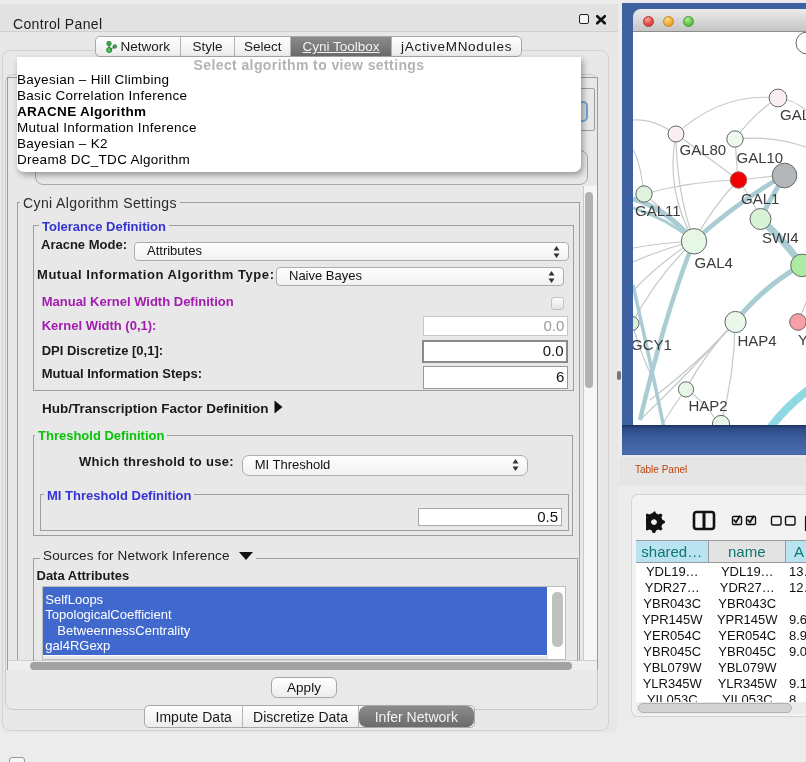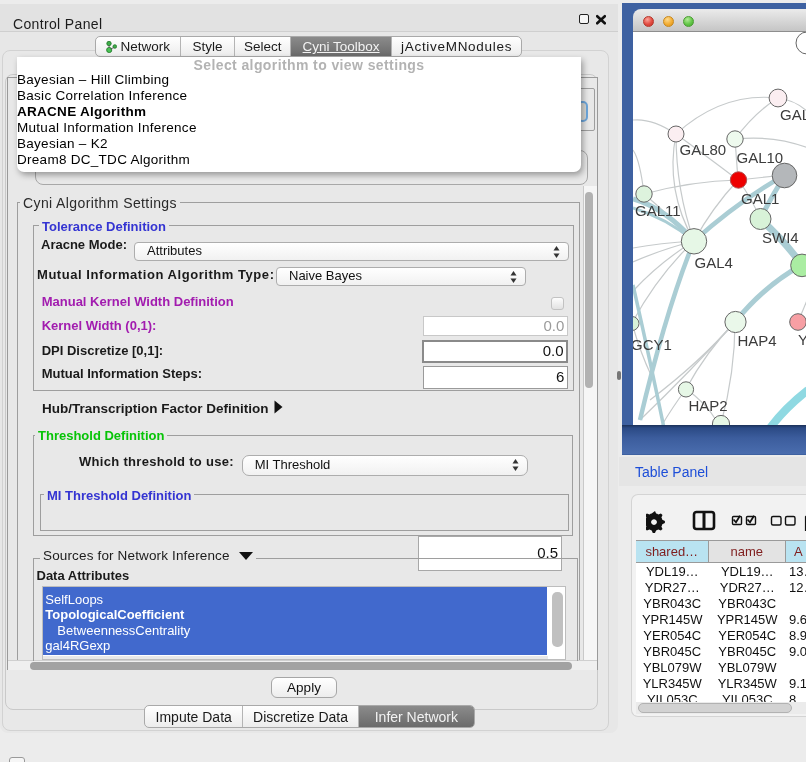--- a/index.html
+++ b/index.html
@@ -54,24 +54,24 @@
 #netblue { left:622px; top:3px; width:184px; height:452px; background:#3e61a1; }
 #nettitle { left:633px; top:9px; width:173px; height:23px;
   background:linear-gradient(#ebebeb,#c5c5c5); border-bottom:1px solid #8e8e8e;
   border-radius:8px 0 0 0; }
 .light { position:absolute; top:7px; width:11px; height:11px; border-radius:50%; }
 #netcanvas { left:633px; top:32px; width:173px; height:394px; background:#fff; }
 #netbotband { left:622px; top:425px; width:184px; height:29px;
   background:linear-gradient(#1b3159 0px,#2b4a85 3px,#3c5d9d 45%,#4a6dae 100%); }
 
 #tpbar { left:619px; top:457px; width:187px; height:29px; background:#e5e5e5; }
-#tpbar .t { position:absolute; left:16px; top:7px; font-size:14px; color:#1d4ed8; }
+#tpbar .t { position:absolute; left:16px; top:7px; font-size:10px; color:#c2410c; }
 #tcard { left:631px; top:494px; width:180px; height:223px; background:#f2f2f2;
   border:1px solid #d4d4d4; border-radius:7px 0 0 7px; border-right:none; }
-#tcard .hdr { font-size:13px; color:#7f1d1d; }
+#tcard .hdr { font-size:15px; color:#0f766e; }
 #tcard .row { position:absolute; left:0; width:100%; height:16px; }
 #tcard .row span { position:absolute; top:0; line-height:16px; }
 #tcard .c1 { left:0; width:72.5px; text-align:center; }
 #tcard .c2 { left:72.5px; width:77.5px; text-align:center; }
 #tcard .c3 { left:153px; }
 </style>
 </head>
 <body>
 <div id="page">
 
@@ -98,21 +98,21 @@
         </svg>Network</div>
     <div class="tb" style="width:55px;">Style</div>
     <div class="tb" style="width:56px;">Select</div>
     <div class="tb sel" style="width:101.5px;text-decoration:underline;">Cyni Toolbox</div>
     <div class="tb" style="width:129.5px;letter-spacing:0.7px;">jActiveMNodules</div>
   </div>
 
   <div id="bottabs" class="seg">
     <div class="tb" style="width:99px;">Impute Data</div>
     <div class="tb" style="width:116px;">Discretize Data</div>
-    <div class="tb sel" style="width:116px;">Infer Network</div>
+    <div class="tb sel" style="width:116px;border-radius:7px;">Infer Network</div>
   </div>
 
   <div id="form" class="abs" style="left:0;top:0;width:806px;height:762px;">
 
     <div class="gbox" style="left:30px;top:88px;width:565px;height:43px;border-radius:2px;"></div>
     <div class="abs" style="left:577px;top:101px;width:11px;height:21px;border:2.5px solid #6ea7dc;border-radius:5px;background:#d8d8d4;"></div>
     <div class="abs" style="left:35px;top:150px;width:553px;height:35px;border:1px solid #a8a8a8;border-radius:8px;"></div>
 
     <div class="abs" style="left:583px;top:186px;width:14px;height:475px;background:#f6f6f6;border-left:1px solid #c9c9c9;"></div>
     <div class="abs" style="left:585px;top:192px;width:8px;height:196px;background:#b2b2b2;border-radius:4px;"></div>
@@ -128,21 +128,21 @@
     <div class="blab" style="left:41px;top:237px;">Aracne Mode:</div>
     <div class="combo" style="left:134px;top:242px;width:435px;height:19px;">
         <span class="cv">Attributes</span>
       <svg class="spin" viewBox="0 0 7 12">
           <path d="M3.5 0 L6.5 4.5 H0.5 Z" fill="#333"></path>
           <path d="M3.5 12 L6.5 7.5 H0.5 Z" fill="#333"></path>
         </svg>
       </div>
 
     <div class="blab" style="left:37px;top:266.5px;letter-spacing:0.55px;">Mutual Information Algorithm Type:</div>
-    <div class="combo" style="left:276px;top:267px;width:250px;height:19px;">
+    <div class="combo" style="left:276px;top:267px;width:288px;height:19px;">
         <span class="cv">Naive Bayes</span>
       <svg class="spin" viewBox="0 0 7 12">
           <path d="M3.5 0 L6.5 4.5 H0.5 Z" fill="#333"></path>
           <path d="M3.5 12 L6.5 7.5 H0.5 Z" fill="#333"></path>
         </svg>
       </div>
 
     <div class="glab" style="left:41.7px;top:294.2px;">Manual Kernel Width Definition</div>
     <div class="abs" style="left:550.5px;top:296.5px;width:13.5px;height:13.5px;border:1px solid #c2c2c2;border-radius:3px;background:linear-gradient(#fdfdfd,#e2e2e2);"></div>
 
@@ -174,35 +174,35 @@
         <span class="cv">MI Threshold</span>
       <svg class="spin" viewBox="0 0 7 12">
           <path d="M3.5 0 L6.5 4.5 H0.5 Z" fill="#333"></path>
           <path d="M3.5 12 L6.5 7.5 H0.5 Z" fill="#333"></path>
         </svg>
       </div>
 
     <div class="gbox" style="left:40px;top:494px;width:528.7px;height:36.5px;"></div>
     <div class="glabel blab" style="left:44px;top:487.5px;color:#3434d2;">MI Threshold Definition</div>
 
-    <div class="tfield" style="left:418px;top:507.9px;width:143.5px;height:35px;border:1px solid #a8a8a8;margin-top:28px;">
+    <div class="tfield" style="left:418px;top:507.9px;width:143.5px;height:18px;border:1px solid #a8a8a8;">
         <span class="v">0.5</span>
       </div>
 
     <div class="gbox" style="left:33px;top:557.5px;width:545px;height:103px;border-bottom:none;"></div>
     <div class="glabel" style="left:40px;top:548px;font-size:13.5px;color:#1c1c1c;letter-spacing:0.15px;">Sources for Network Inference
       <svg width="14" height="8" viewBox="0 0 14 8" style="margin-left:5px;">
           <path d="M0 0 H14 L7 8 Z" fill="#111"></path>
         </svg></div>
     <div class="blab" style="left:36.5px;top:568px;">Data Attributes</div>
 
     <div class="abs" style="left:41.5px;top:585.5px;width:524.5px;height:74px;background:#fff;border:1px solid #bdbdbd;overflow:hidden;">
       <div class="abs" style="left:0.3px;top:0.8px;width:504.7px;height:68px;background:#4169cd;"></div>
       <div class="abs" style="left:2.8px;top:5px;font-size:13px;color:#fff;">SelfLoops</div>
-      <div class="abs" style="left:2.8px;top:20.5px;font-size:13px;color:#fff;font-weight:bold;">TopologicalCoefficient</div>
+      <div class="abs" style="left:2.8px;top:20.5px;font-size:13px;color:#fff;">TopologicalCoefficient</div>
       <div class="abs" style="left:2.8px;top:36px;font-size:13px;color:#fff;margin-left:12px;">BetweennessCentrality</div>
       <div class="abs" style="left:2.8px;top:51.5px;font-size:13px;color:#fff;">gal4RGexp</div>
       <div class="abs" style="left:509px;top:5.5px;width:11.5px;height:55px;background:#c0c0c0;border-radius:5px;"></div>
       <div class="abs" style="left:0;top:69px;width:505px;height:5px;background:#e8e8e8;"></div>
     </div>
 
     <div class="abs" style="left:271px;top:677px;width:66px;height:21px;background:linear-gradient(#ffffff,#ededed);border:1px solid #a6a6a6;border-radius:6px;text-align:center;font-size:13.5px;color:#111;line-height:19px;">Apply</div>
   </div>
 
   <div id="popup" class="abs">

